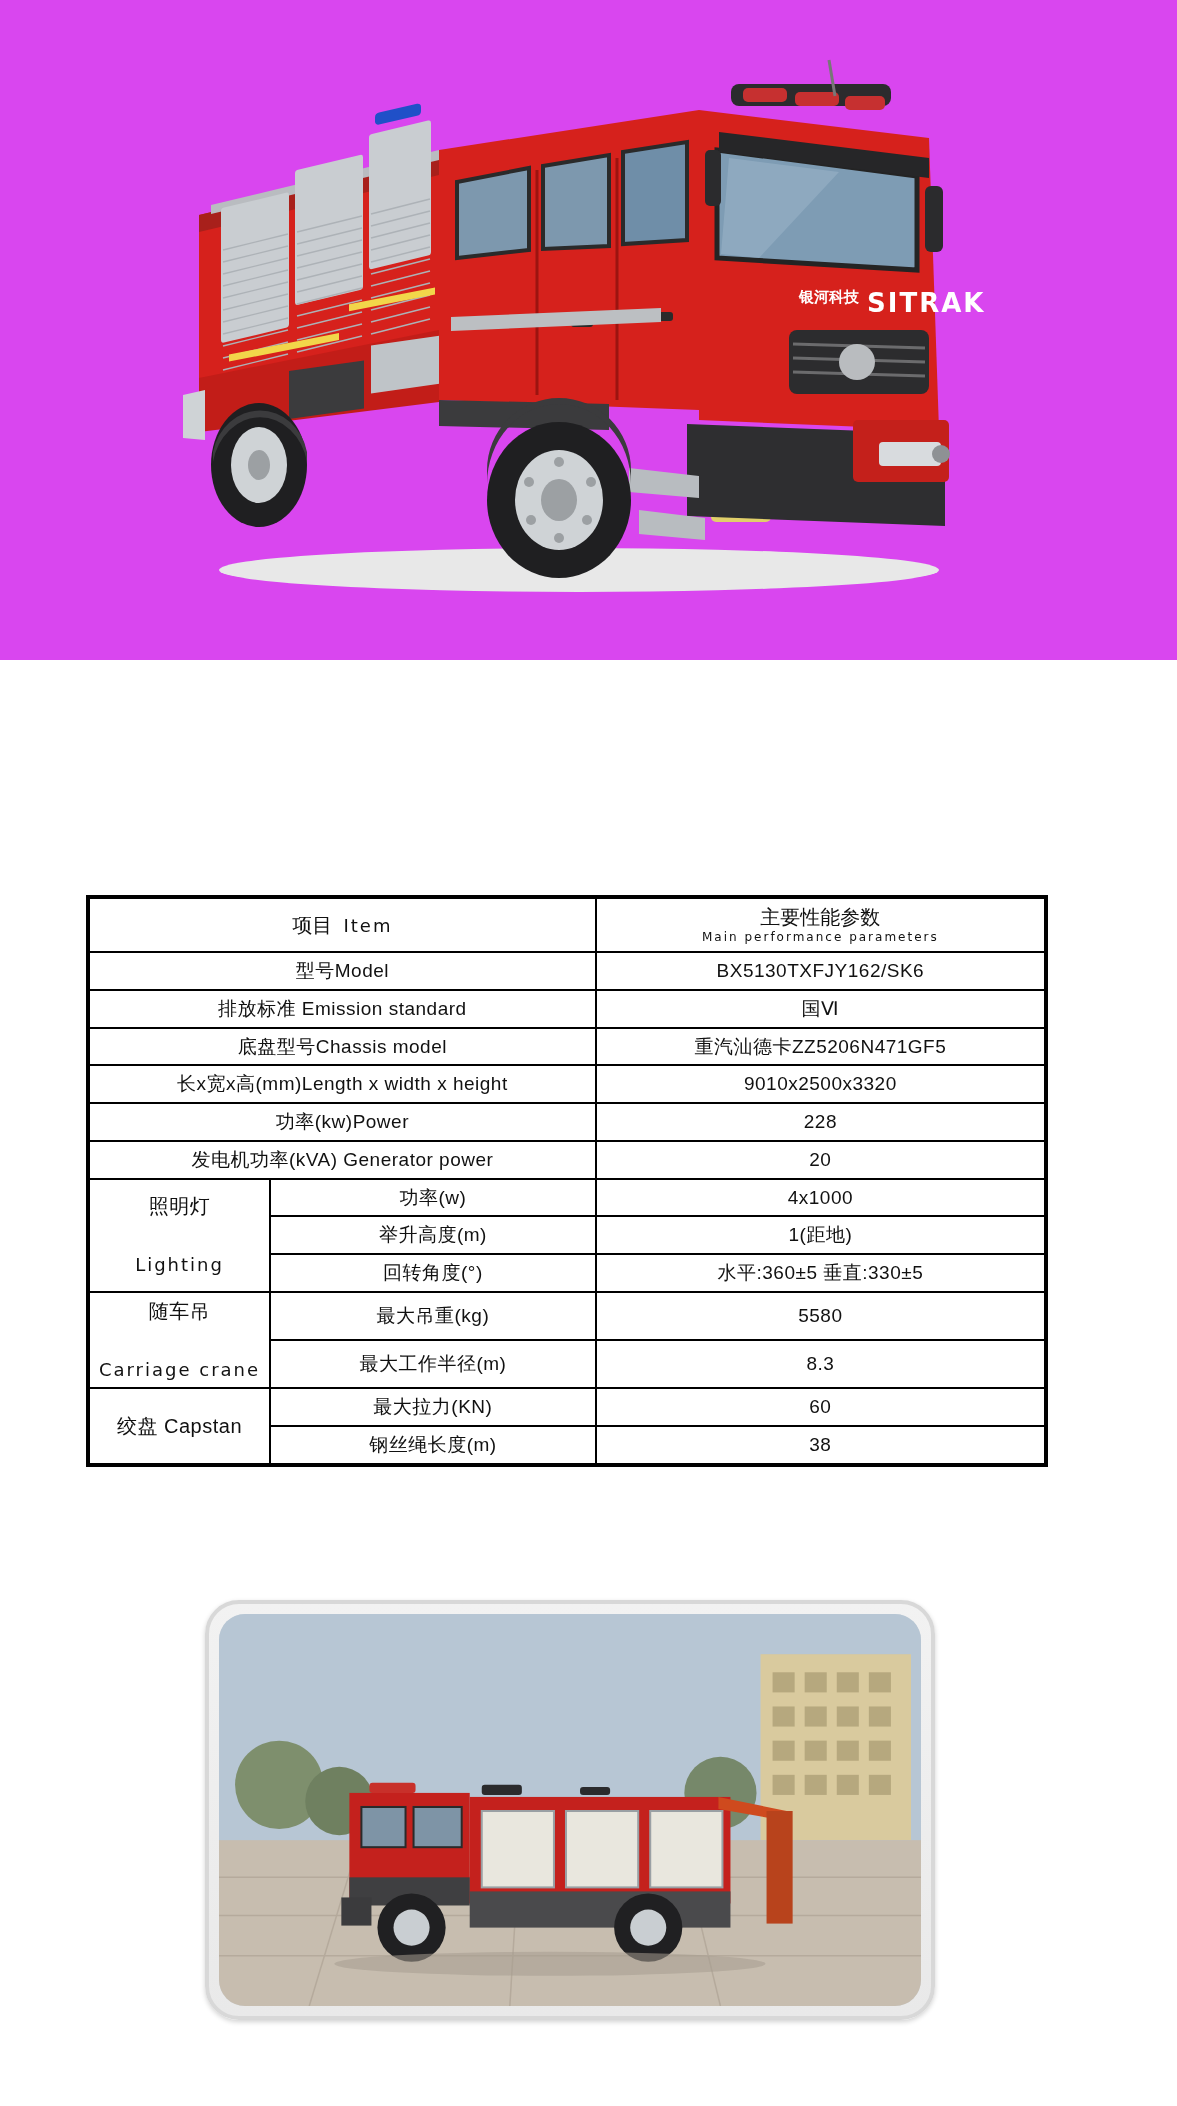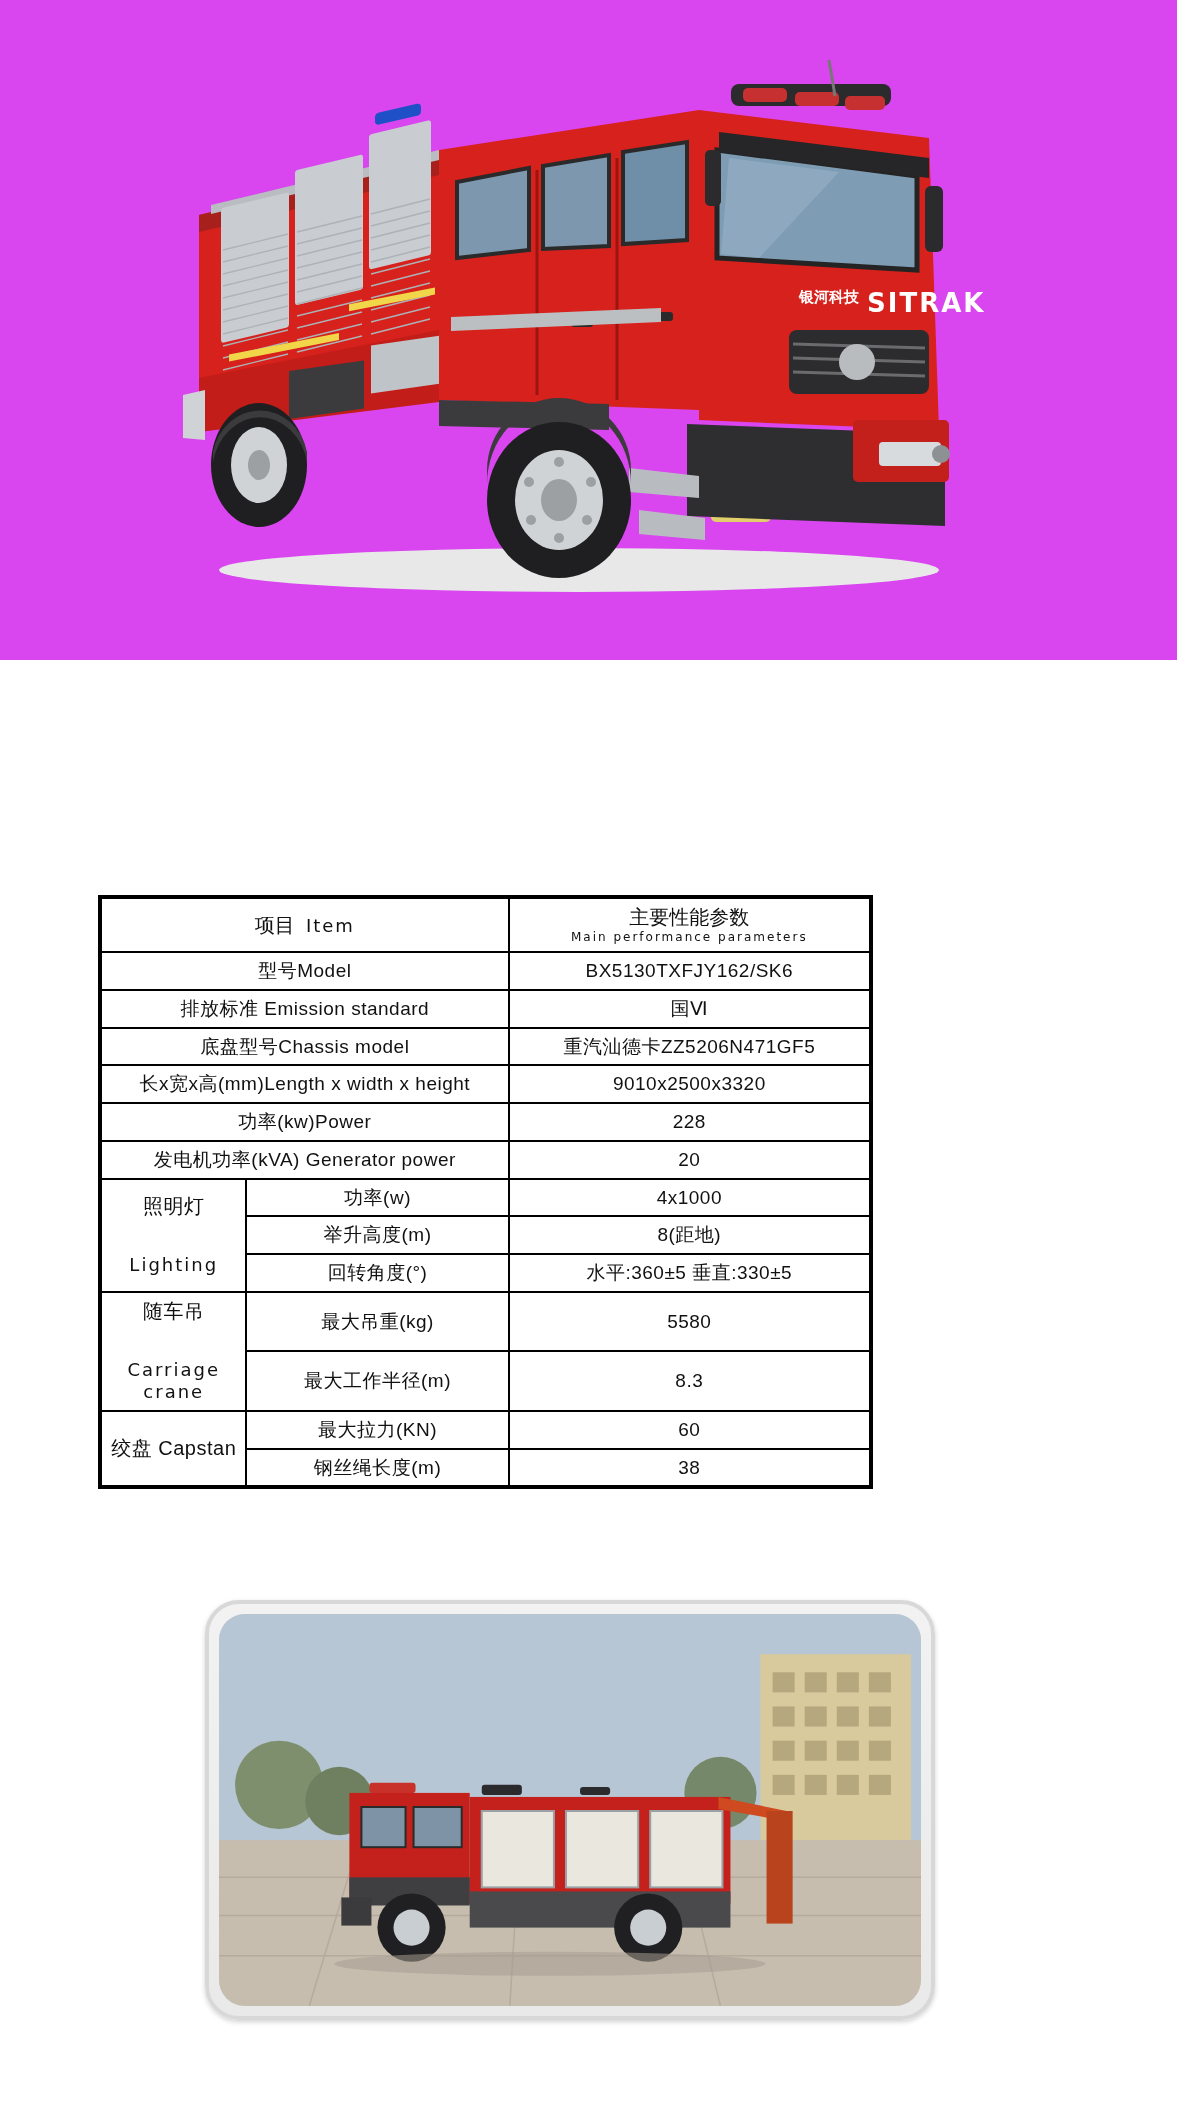--- a/index.html
+++ b/index.html
@@ -21,23 +21,23 @@
     position: relative;
     width: 1177px;
     height: 660px;
     background: #d946ef;
   }
   .truck-svg { display: block; margin: 0 auto; }
 
   
   .table-wrap {
     position: absolute;
-    left: 98px;
+    left: 86px;
     top: 895px;
-    width: 775px;
+    width: 962px;
   }
   table.spec {
     border-collapse: collapse;
     width: 100%;
     background: #fff;
     border: 4px solid #000;
   }
   table.spec td {
     border: 2px solid #000;
     text-align: center;
@@ -279,21 +279,21 @@
       <tr>
         <td class="label-cell" rowspan="3">
           <span class="grp-cn">照明灯</span>
           <span class="grp-en">Lighting</span>
         </td>
         <td class="label-cell">功率(w)</td>
         <td class="value-cell">4x1000</td>
       </tr>
       <tr>
         <td class="label-cell">举升高度(m)</td>
-        <td class="value-cell">8(距地)</td>
+        <td class="value-cell">1(距地)</td>
       </tr>
       <tr>
         <td class="label-cell">回转角度(°)</td>
         <td class="value-cell">水平:360±5 垂直:330±5</td>
       </tr>
 
       <tr>
         <td class="label-cell" rowspan="2">
           <span class="grp-cn">随车吊</span>
           <span class="grp-en">Carriage crane</span>

